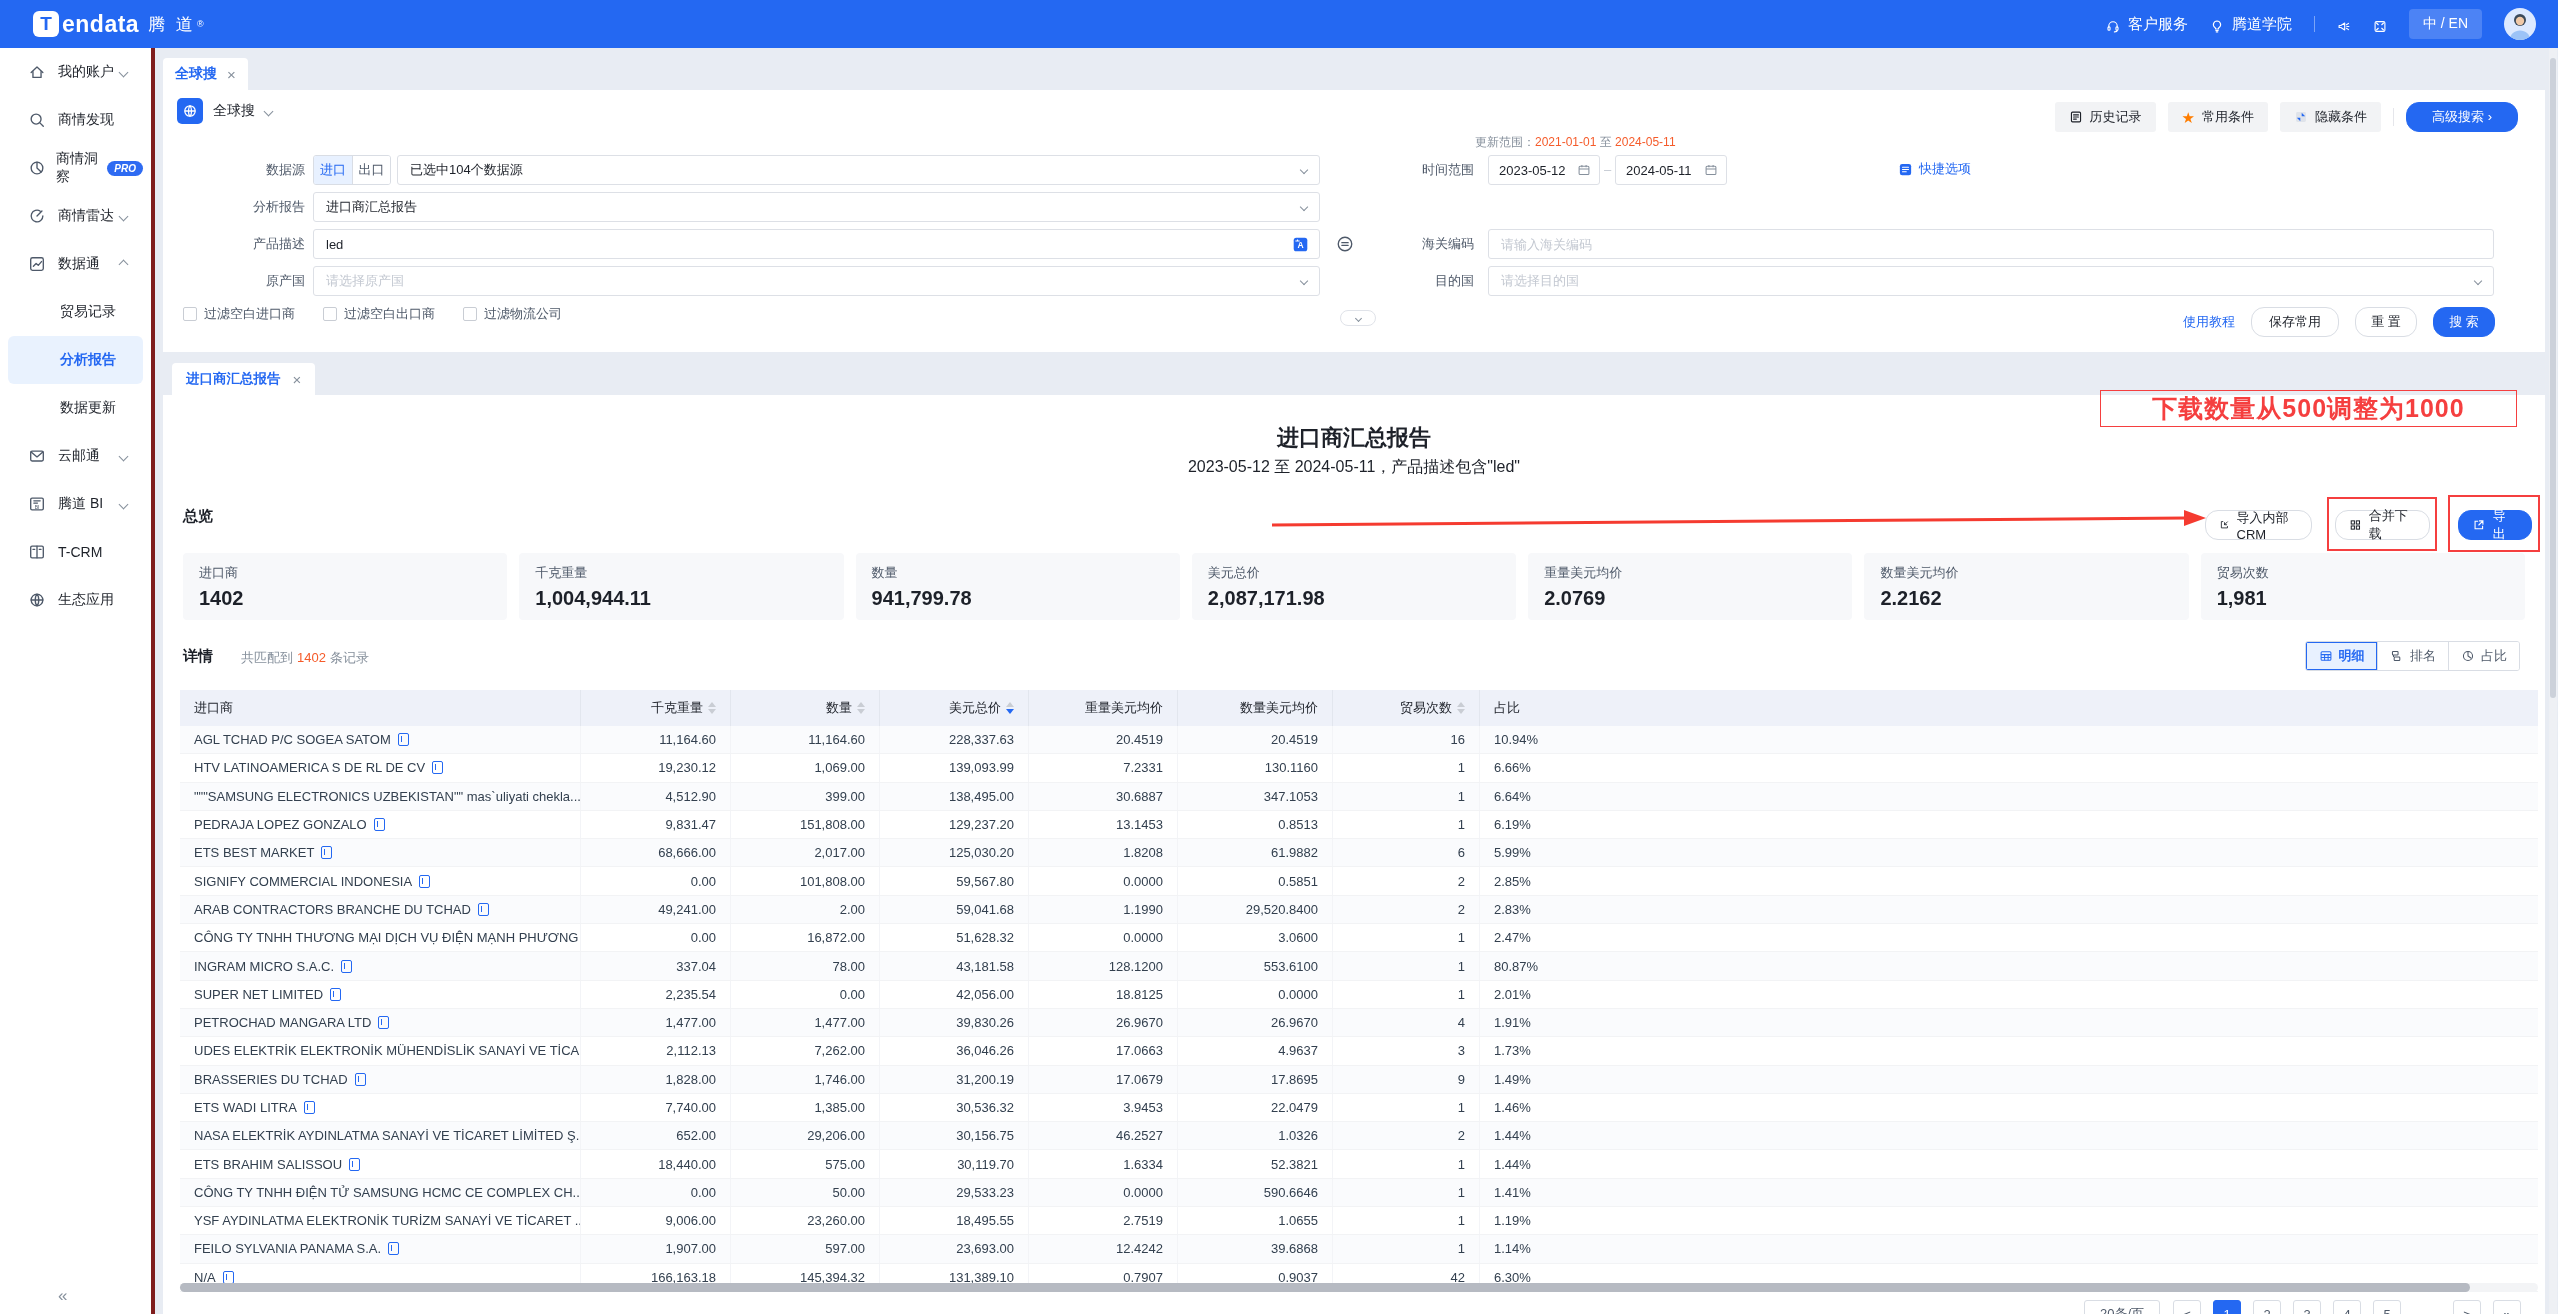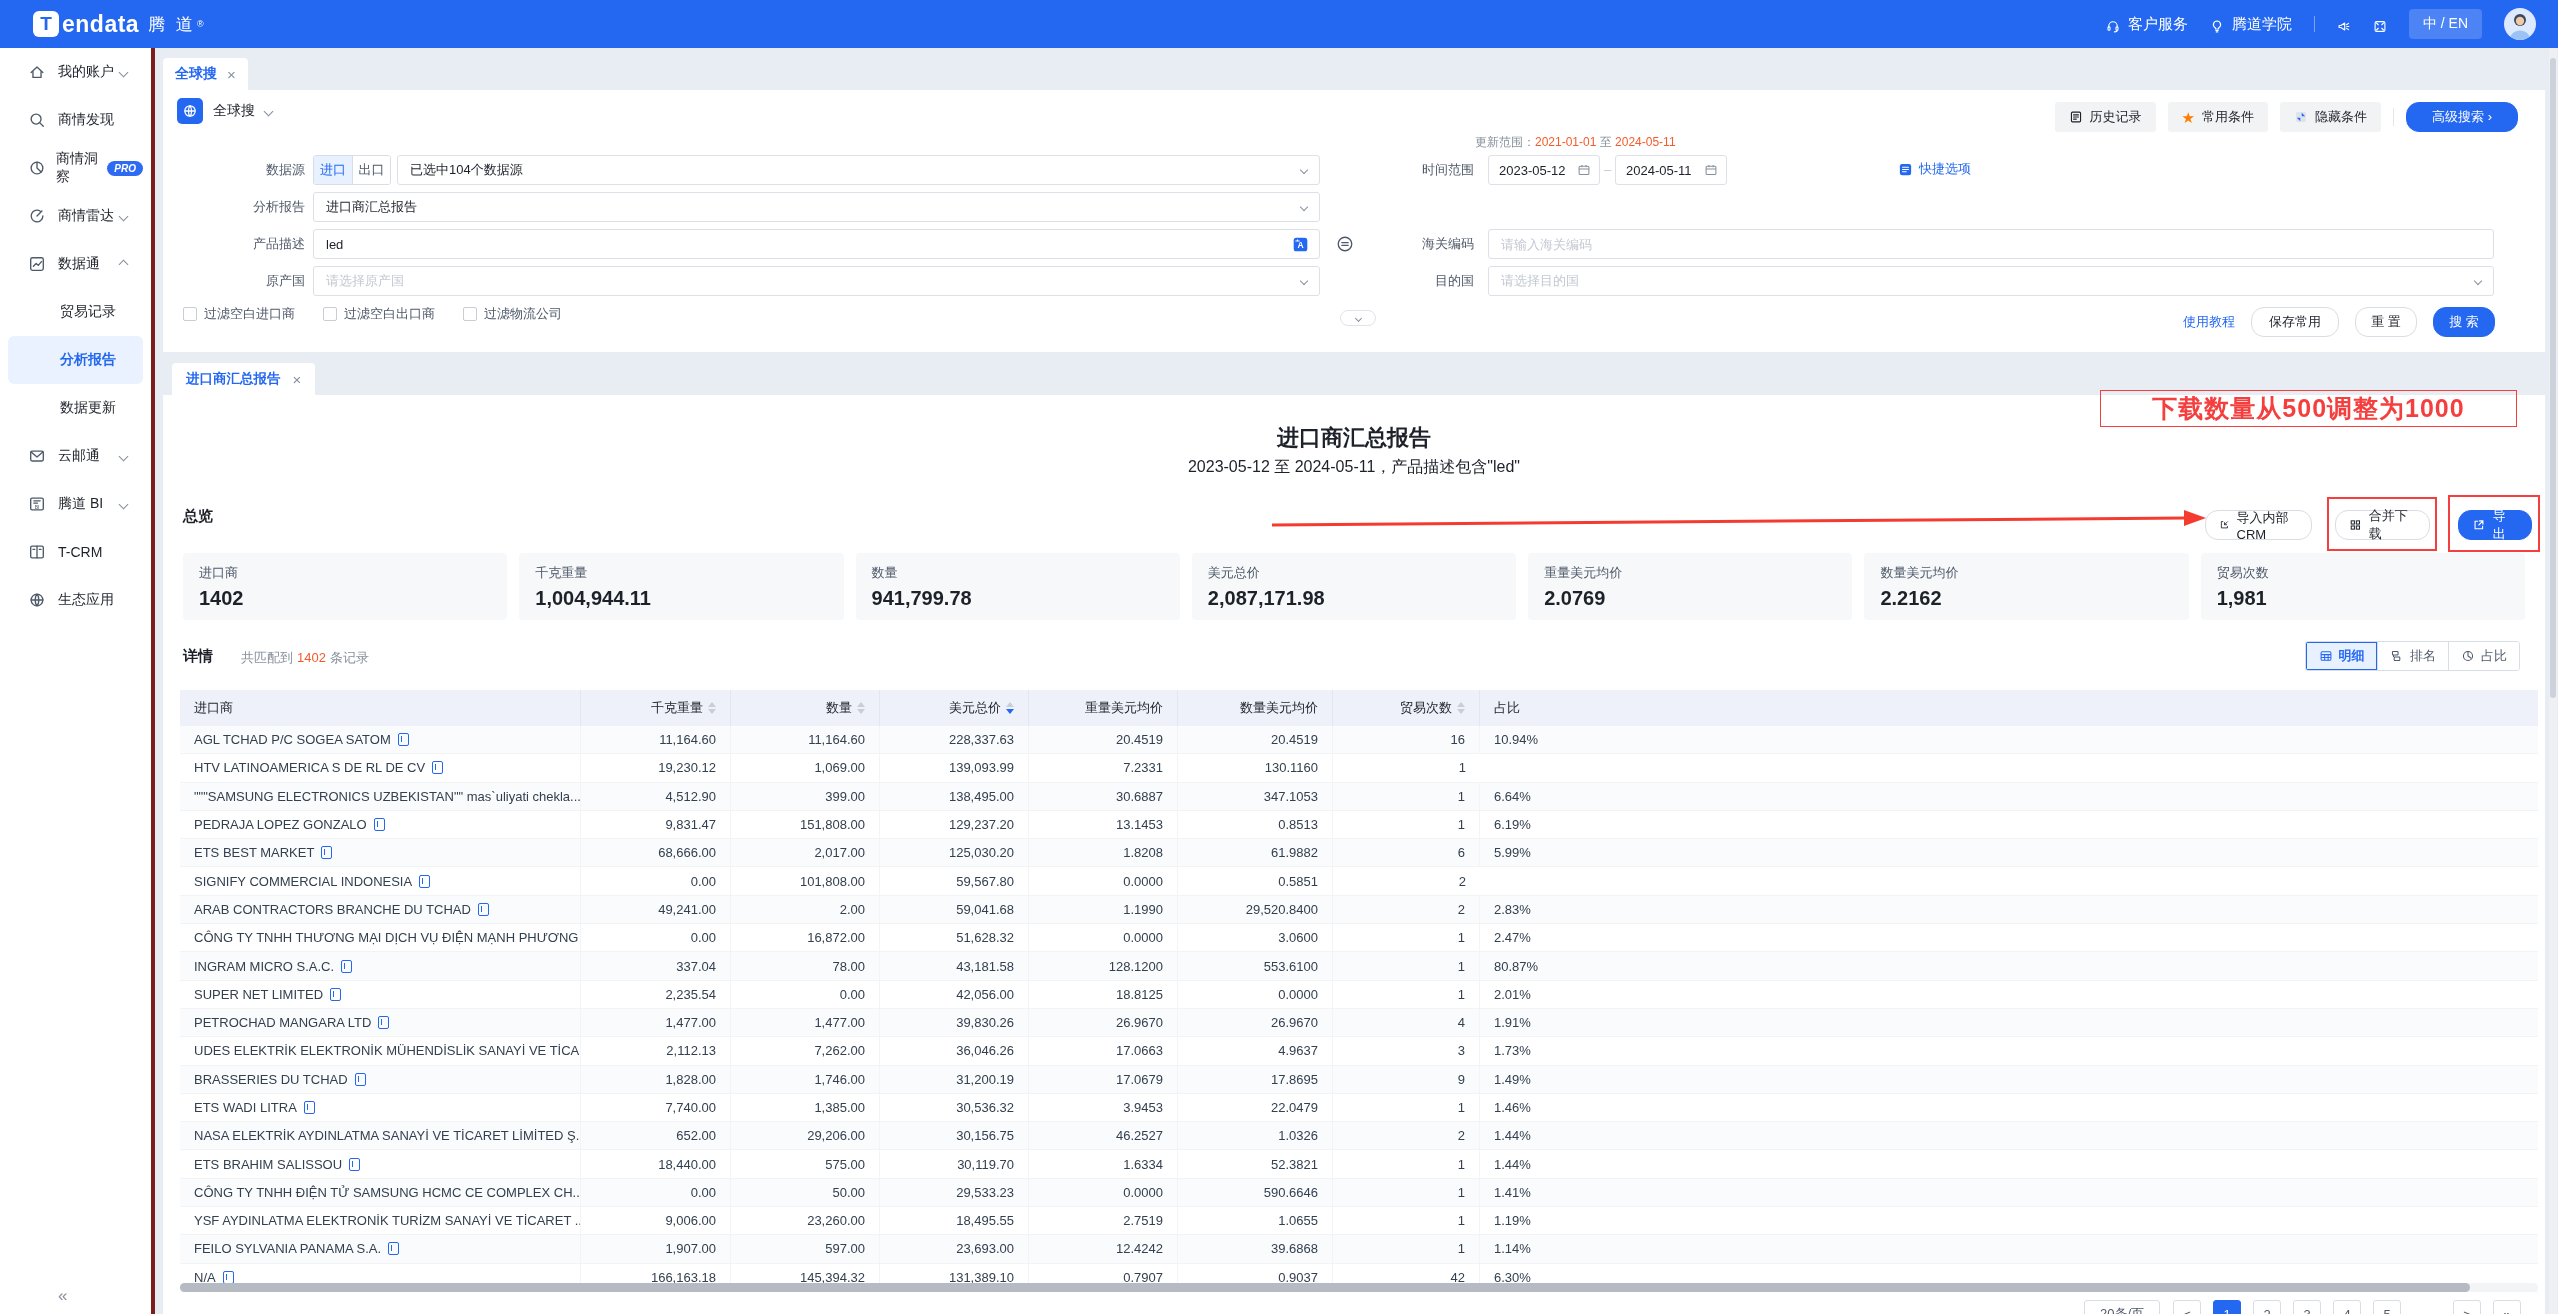--- a/index.html
+++ b/index.html
@@ -604,20 +604,21 @@
           <div class="td" style="width: 401px;">
             <span>HTV LATINOAMERICA S DE RL DE CV</span>
             <span class="copy-ic"></span>
           </div>
           <div class="td num" style="width: 150px;">19,230.12</div>
           <div class="td num" style="width: 149px;">1,069.00</div>
           <div class="td num" style="width: 149px;">139,093.99</div>
           <div class="td num" style="width: 149px;">7.2331</div>
           <div class="td num" style="width: 155px;">130.1160</div>
           <div class="td num" style="width: 147px;">1</div>
+          <div class="td" style="width: 1058px;">6.66%</div>
         </div>
         <div class="tr">
           <div class="td" style="width: 401px;">
             <span>"""SAMSUNG ELECTRONICS UZBEKISTAN"" mas`uliyati chekla...</span>
           </div>
           <div class="td num" style="width: 150px;">4,512.90</div>
           <div class="td num" style="width: 149px;">399.00</div>
           <div class="td num" style="width: 149px;">138,495.00</div>
           <div class="td num" style="width: 149px;">30.6887</div>
           <div class="td num" style="width: 155px;">347.1053</div>
@@ -654,20 +655,21 @@
           <div class="td" style="width: 401px;">
             <span>SIGNIFY COMMERCIAL INDONESIA</span>
             <span class="copy-ic"></span>
           </div>
           <div class="td num" style="width: 150px;">0.00</div>
           <div class="td num" style="width: 149px;">101,808.00</div>
           <div class="td num" style="width: 149px;">59,567.80</div>
           <div class="td num" style="width: 149px;">0.0000</div>
           <div class="td num" style="width: 155px;">0.5851</div>
           <div class="td num" style="width: 147px;">2</div>
+          <div class="td" style="width: 1058px;">2.85%</div>
         </div>
         <div class="tr">
           <div class="td" style="width: 401px;">
             <span>ARAB CONTRACTORS BRANCHE DU TCHAD</span>
             <span class="copy-ic"></span>
           </div>
           <div class="td num" style="width: 150px;">49,241.00</div>
           <div class="td num" style="width: 149px;">2.00</div>
           <div class="td num" style="width: 149px;">59,041.68</div>
           <div class="td num" style="width: 149px;">1.1990</div>

